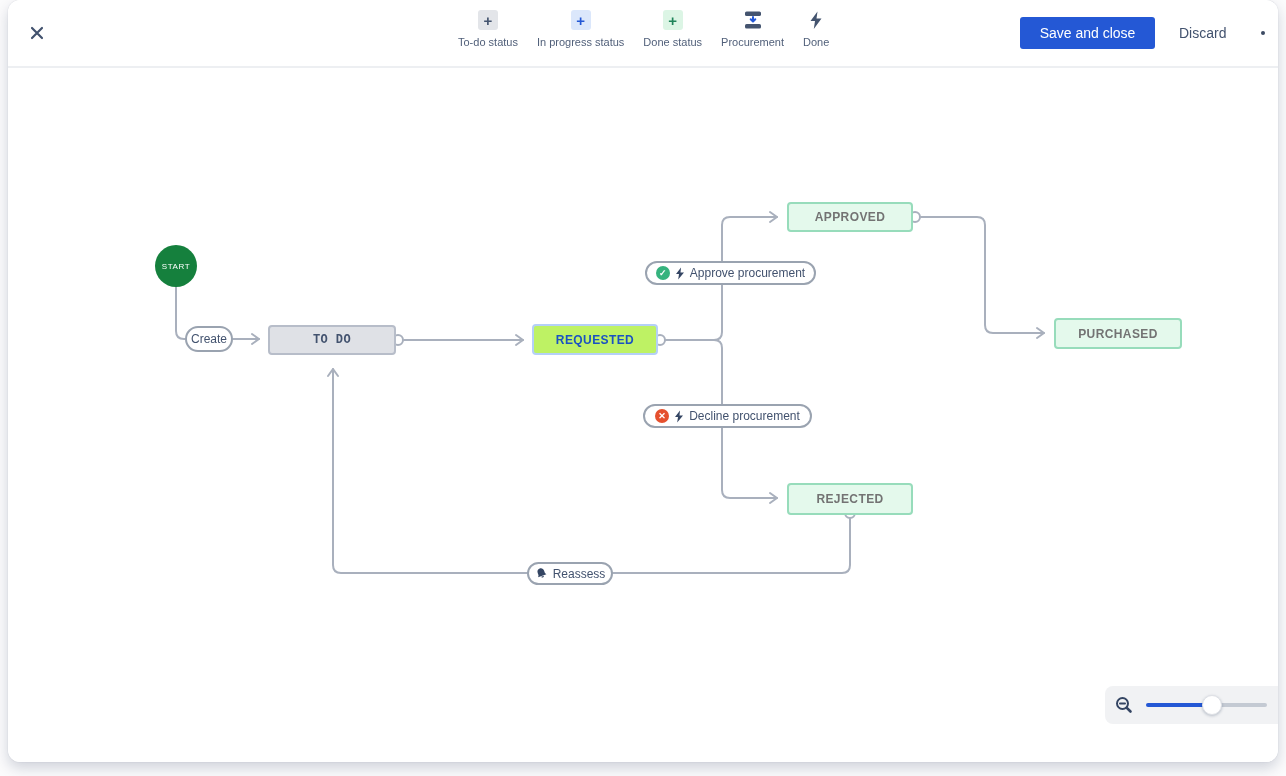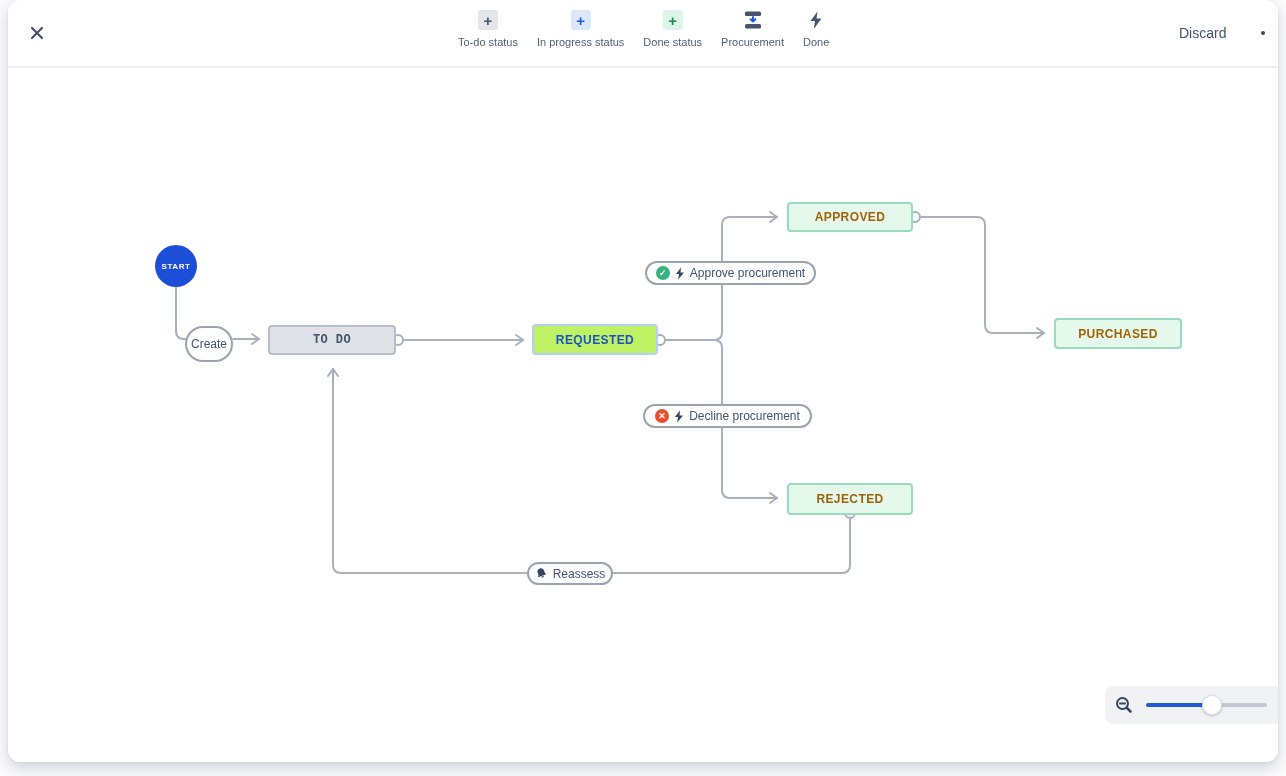--- a/index.html
+++ b/index.html
@@ -50,25 +50,25 @@
   
   .canvas { position:absolute; left:0; top:68px; width:1270px; height:694px;
             background:#fff; }
   .edges { position:absolute; left:0; top:0; }
 
   .status { position:absolute; display:flex; align-items:center; justify-content:center;
             font-size:12px; font-weight:700; letter-spacing:.4px; border-radius:4px;
             border:2px solid; cursor:pointer; }
   .st-todo       { background:#dfe1e6; border-color:#b7bdc9; color:#42526e; }
   .st-inprogress { background:#bef264; border-color:#b5d0f7; color:#1a52c2; }
-  .st-done       { background:#e4f9ec; border-color:#97dcbb; color:#a16207; }
+  .st-done       { background:#e4f9ec; border-color:#97dcbb; color:#737373; }
 
   .start-node { position:absolute; left:147px; top:177px; width:42px; height:42px;
-                border-radius:50%; background:#1d4ed8; color:#fff; font-size:8px;
-                font-weight:700; letter-spacing:.6px; display:flex;
+                border-radius:50%; background:#15803d; color:#fff; font-size:8px;
+                font-weight:400; letter-spacing:.6px; display:flex;
                 align-items:center; justify-content:center; }
 
   .t-pill { position:absolute; background:#fff; border:2px solid #9aa3b0;
             border-radius:999px; display:flex; align-items:center;
             justify-content:center; gap:5px; font-size:12px; color:#42526e;
             cursor:pointer; white-space:nowrap; }
   .badge { width:14px; height:14px; border-radius:50%; display:flex; flex:none;
            align-items:center; justify-content:center; color:#fff;
            font-size:9px; font-weight:700; line-height:1; }
   .badge-green { background:#36b37e; }
@@ -128,20 +128,21 @@
       <div class="tool">
         <span class="tool-icon">
           <svg width="16" height="19" viewBox="0 0 16 19">
             <path d="M9.5 0.5 L2.5 10 H7 L5.8 18 L13.5 7.5 H8.5 Z" fill="#44546f"></path>
           </svg>
         </span>
         <span class="tool-label">Done</span>
       </div>
     </div>
 
+    <button class="save-btn">Save and close</button>
     <button class="discard-btn">Discard</button>
     <span class="overflow-dot"></span>
   </div>
 
   <div class="canvas">
 
     <svg class="edges" width="1270" height="694" viewBox="0 0 1270 694">
       <defs>
         <marker id="arrow" markerWidth="16" markerHeight="14" refX="0" refY="0" orient="auto" markerUnits="userSpaceOnUse" viewBox="-9 -7 16 14">
           <path d="M-7 -5 L0 0 L-7 5" fill="none" stroke="#a9b0bd" stroke-width="2" stroke-linecap="round" stroke-linejoin="round"></path>
@@ -171,21 +172,21 @@
     </svg>
 
     <div class="start-node">START</div>
 
     <div class="status st-todo" style="left:260px; top:257px; width:128px; height:30px;font-family:Liberation Mono, monospace;">TO DO</div>
     <div class="status st-inprogress" style="left:524px; top:256px; width:126px; height:31px;">REQUESTED</div>
     <div class="status st-done" style="left:779px; top:134px; width:126px; height:30px;">APPROVED</div>
     <div class="status st-done" style="left:1046px; top:250px; width:128px; height:31px;">PURCHASED</div>
     <div class="status st-done" style="left:779px; top:415px; width:126px; height:32px;">REJECTED</div>
 
-    <div class="t-pill" style="left:177px; top:258px; width:48px; height:36px;">
+    <div class="t-pill" style="left:177px; top:258px; width:48px; height:26px;">
       <span>Create</span>
     </div>
 
     <div class="t-pill" style="left:637px; top:193px; width:171px; height:24px;">
       <span class="badge badge-green">✓</span>
       <span style="display:flex;">
         <svg width="10" height="13" viewBox="0 0 10 13">
           <path d="M6 0.5 L1 7 H4 L3.2 12.5 L9 5.5 H5.5 Z" fill="#344563"></path>
         </svg>
       </span>

